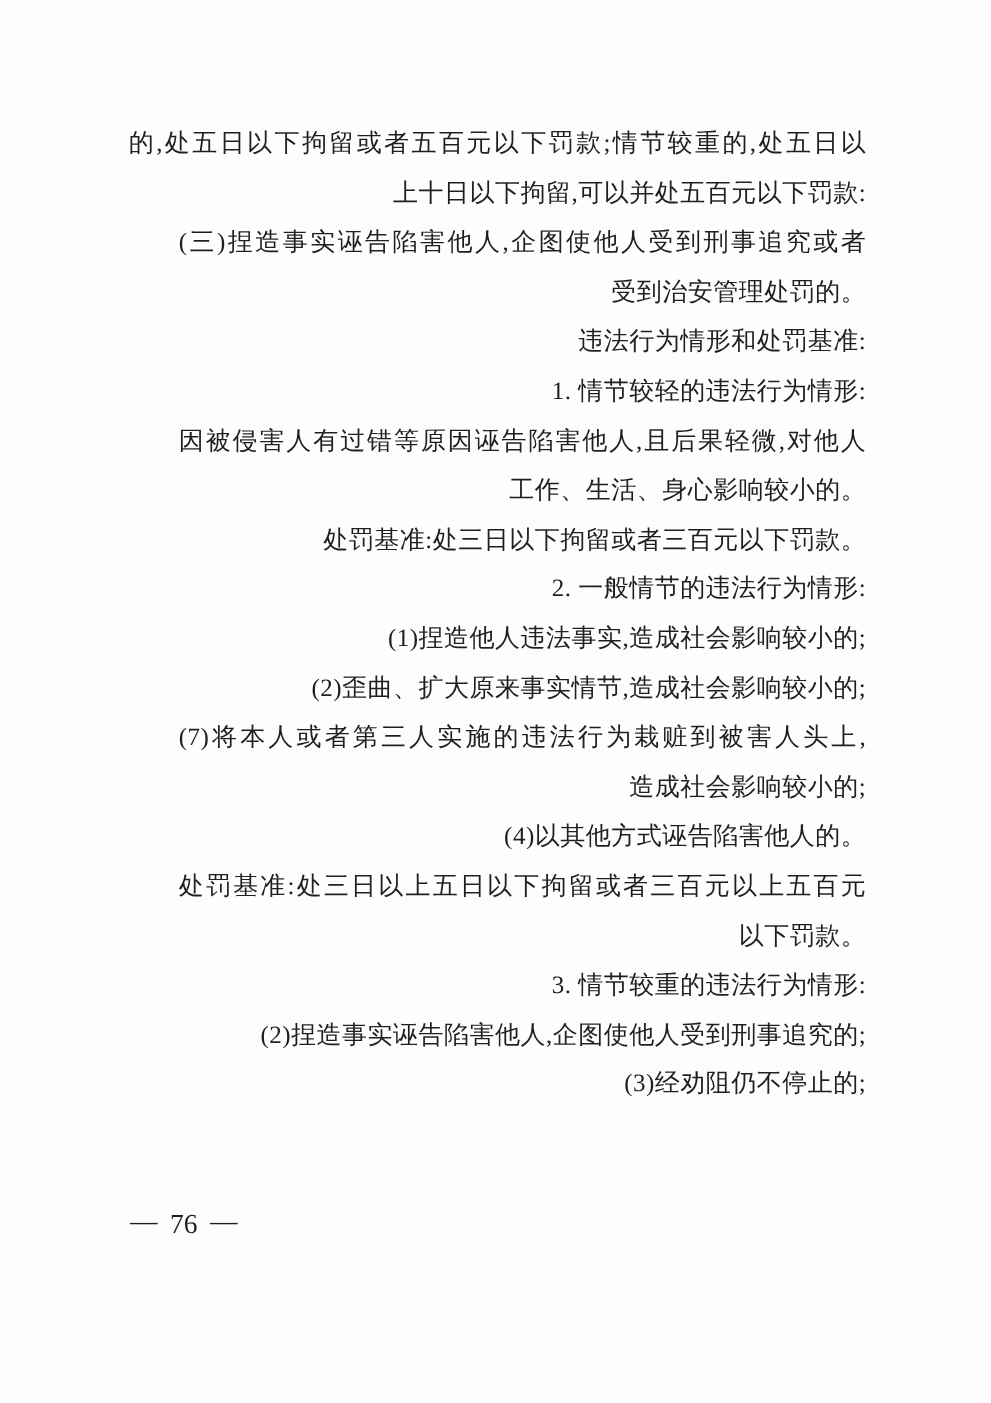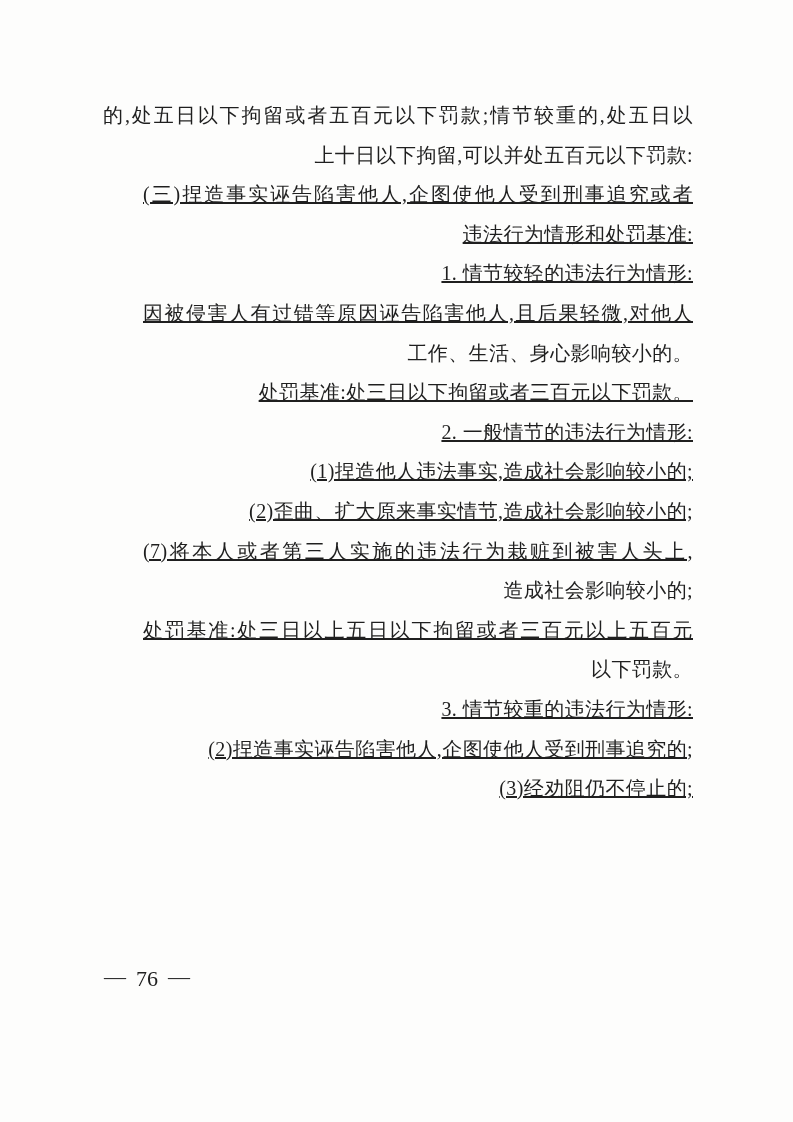--- a/index.html
+++ b/index.html
@@ -25,21 +25,20 @@
     line-height: 39.6px;
     letter-spacing: 0.4px;
     text-align: left;
   }
   .line {
     white-space: nowrap;
     text-align: right;
   }
   .line.indent {
     text-indent: 2em;
-    text-decoration: underline;
   }
   .line.fill {
     white-space: normal;
     text-align: justify;
     text-align-last: justify;
     text-justify: inter-character;
   }
   .footer {
     position: absolute;
     left: 104px;
@@ -56,30 +55,32 @@
   }
 </style>
 </head>
 <body>
 
 <div class="page">
   <div class="content" id="document-body">
       <div class="line fill">的,处五日以下拘留或者五百元以下罚款;情节较重的,处五日以</div>
       <div class="line">上十日以下拘留,可以并处五百元以下罚款:</div>
       <div class="line indent fill">(三)捏造事实诬告陷害他人,企图使他人受到刑事追究或者</div>
+      <div class="line">受到治安管理处罚的。</div>
       <div class="line indent">违法行为情形和处罚基准:</div>
       <div class="line indent">1. 情节较轻的违法行为情形:</div>
       <div class="line indent fill">因被侵害人有过错等原因诬告陷害他人,且后果轻微,对他人</div>
       <div class="line">工作、生活、身心影响较小的。</div>
       <div class="line indent">处罚基准:处三日以下拘留或者三百元以下罚款。</div>
       <div class="line indent">2. 一般情节的违法行为情形:</div>
       <div class="line indent">(1)捏造他人违法事实,造成社会影响较小的;</div>
       <div class="line indent">(2)歪曲、扩大原来事实情节,造成社会影响较小的;</div>
       <div class="line indent fill">(7)将本人或者第三人实施的违法行为栽赃到被害人头上,</div>
       <div class="line">造成社会影响较小的;</div>
+      <div class="line indent">(4)以其他方式诬告陷害他人的。</div>
       <div class="line indent fill">处罚基准:处三日以上五日以下拘留或者三百元以上五百元</div>
       <div class="line">以下罚款。</div>
       <div class="line indent">3. 情节较重的违法行为情形:</div>
       <div class="line indent">(2)捏造事实诬告陷害他人,企图使他人受到刑事追究的;</div>
       <div class="line indent">(3)经劝阻仍不停止的;</div>
     </div>
   <div class="footer">
     <span class="dash">—</span>
     <span class="pagenum">76</span>
     <span class="dash">—</span>

